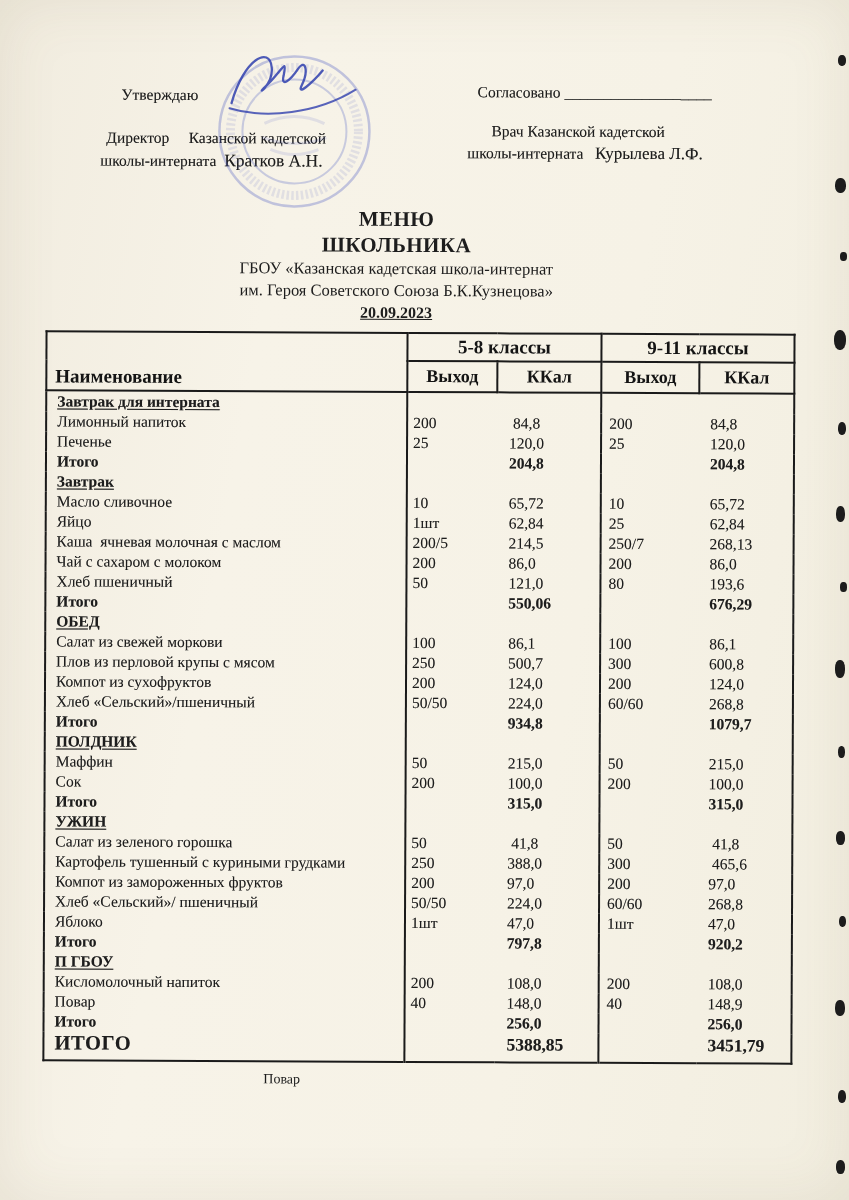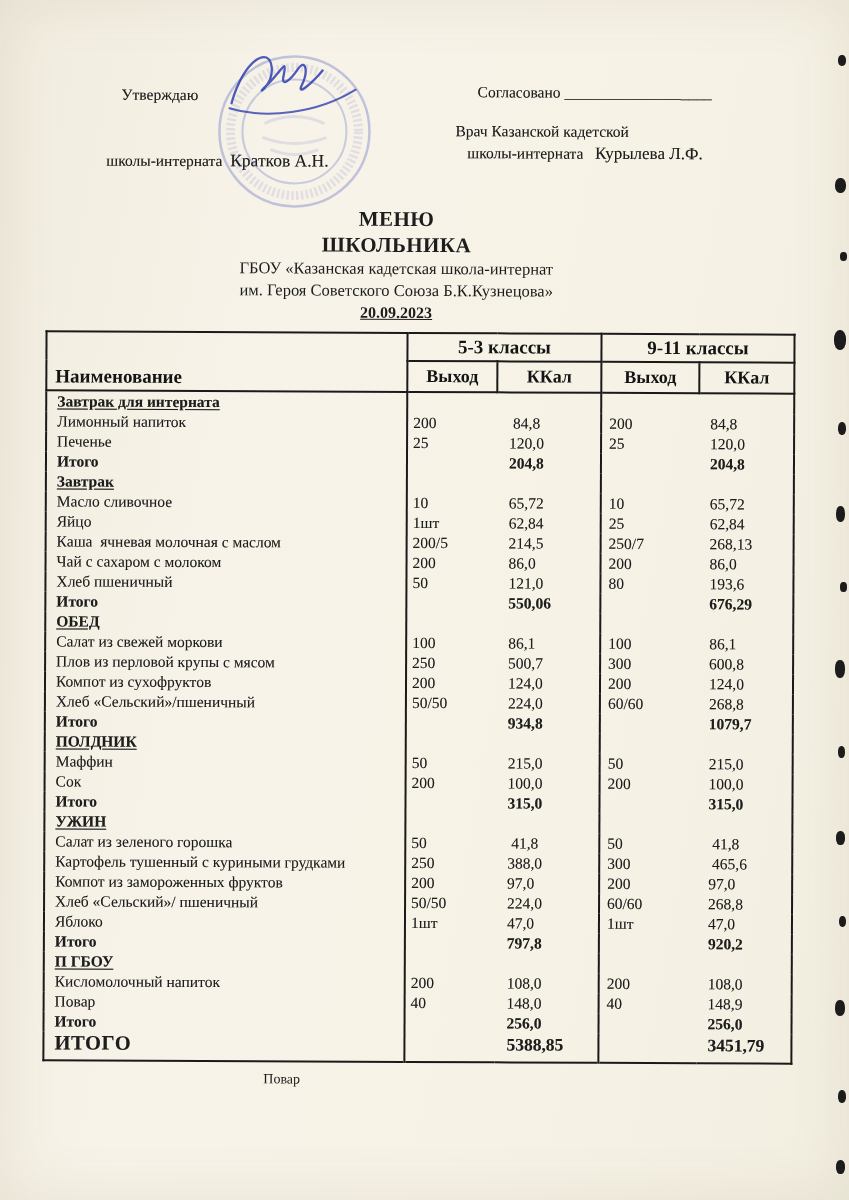--- a/index.html
+++ b/index.html
@@ -18,24 +18,24 @@
   .content {
     position: absolute; inset: 0;
     transform: rotate(0.25deg);
     transform-origin: 420px 0;
   }
 
   
   .txt { position: absolute; font-size: 15.5px; line-height: 20px; white-space: pre; text-shadow: 0 0 0.5px rgba(20,20,20,0.4); }
   .approve-label   { left: 122px; top: 86px; }
   .approve-line1   { left: 107px; top: 129px; }
-  .approve-line2   { left: 107px; top: 151px; }
+  .approve-line2   { left: 101px; top: 151px; }
   .approve-line2 .big { font-size: 17.5px; }
   .agree-label     { left: 478px; top: 82px; }
-  .agree-line1     { left: 456px; top: 121px; }
+  .agree-line1     { left: 492px; top: 121px; }
   .agree-line2     { left: 468px; top: 143px; }
   .agree-line2 .big { font-size: 17px; }
 
   .signature-svg { position: absolute; left: 222px; top: 42px; width: 150px; height: 80px; }
   .stamp-svg     { position: absolute; left: 213px; top: 50px; width: 164px; height: 164px; }
 
   
   .title-block { position: absolute; left: 125px; top: 206px; width: 545px; text-align: center; }
   .title-main  { font-size: 21px; font-weight: bold; line-height: 26px; letter-spacing: 0.4px; }
   .title-sub   { font-size: 16.5px; line-height: 22px; }
@@ -81,20 +81,21 @@
   
   .artifact { position: absolute; background: #1c1c1c; border-radius: 45%; }
 </style>
 </head>
 <body>
 
 <div class="page">
   <div class="content">
 
     <div class="txt approve-label">Утверждаю</div>
+    <div class="txt approve-line1">Директор     Казанской кадетской</div>
     <div class="txt approve-line2"><span>школы-интерната  </span><span class="big">Кратков А.Н.</span></div>
 
     <div class="txt agree-label">Согласовано ___________________</div>
     <div class="txt agree-line1">Врач Казанской кадетской</div>
     <div class="txt agree-line2"><span>школы-интерната   </span><span class="big">Курылева Л.Ф.</span></div>
 
     <svg class="stamp-svg" viewBox="0 0 164 164">
       <circle cx="82" cy="82" r="75" fill="none" stroke="#4254c0" stroke-width="2.5" opacity="0.30"></circle>
       <circle cx="82" cy="82" r="52" fill="none" stroke="#4254c0" stroke-width="2" opacity="0.26"></circle>
       <circle cx="82" cy="82" r="64" fill="none" stroke="#4254c0" stroke-width="9" stroke-dasharray="2.5 2.3" opacity="0.12"></circle>
@@ -118,21 +119,21 @@
       <colgroup>
         <col style="width:361px">
           <col style="width:90px">
           <col style="width:104px">
           <col style="width:98px">
           <col style="width:95px">
       </colgroup>
       <thead>
         <tr>
           <th class="h-name" rowspan="2">Наименование</th>
-          <th class="h-group" colspan="2">5-3 классы</th>
+          <th class="h-group" colspan="2">5-8 классы</th>
           <th class="h-group" colspan="2">9-11 классы</th>
         </tr>
         <tr>
           <th class="h-sub">Выход</th>
           <th class="h-sub">ККал</th>
           <th class="h-sub">Выход</th>
           <th class="h-sub">ККал</th>
         </tr>
       </thead>
       <tbody>

